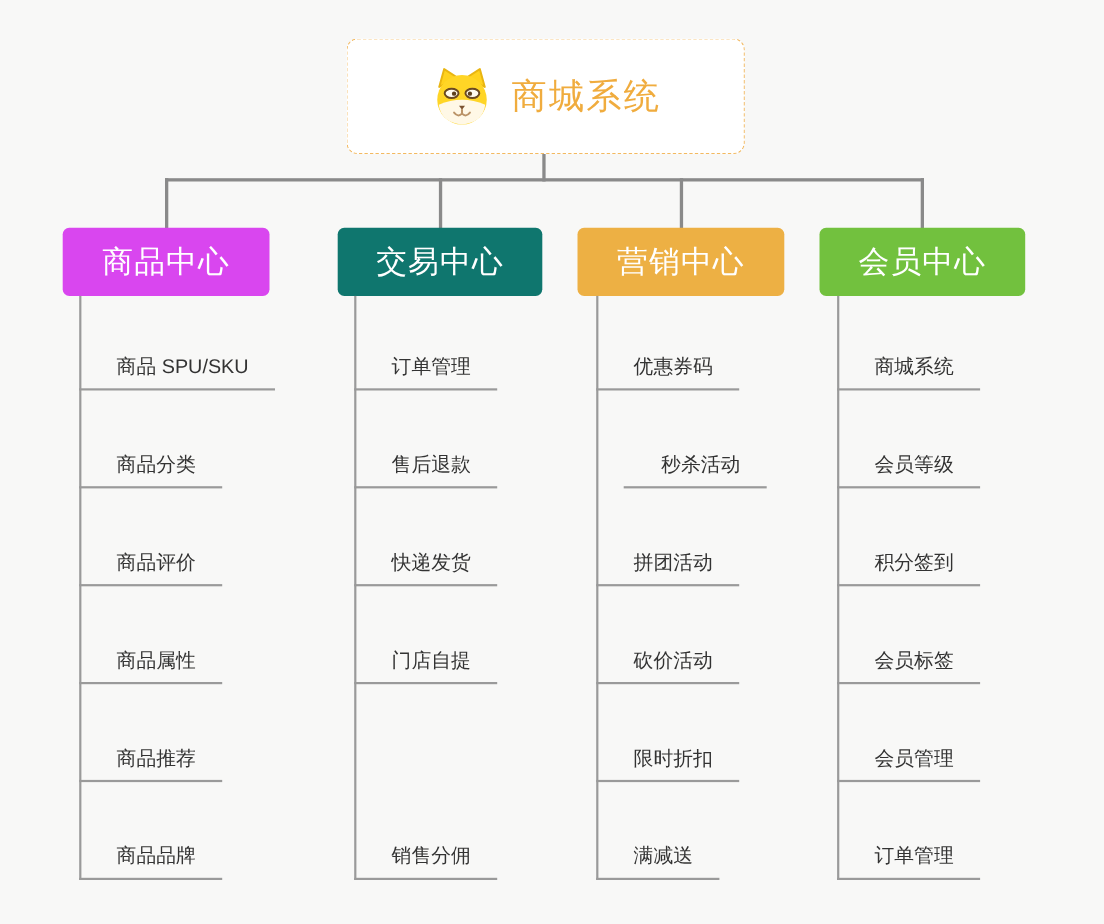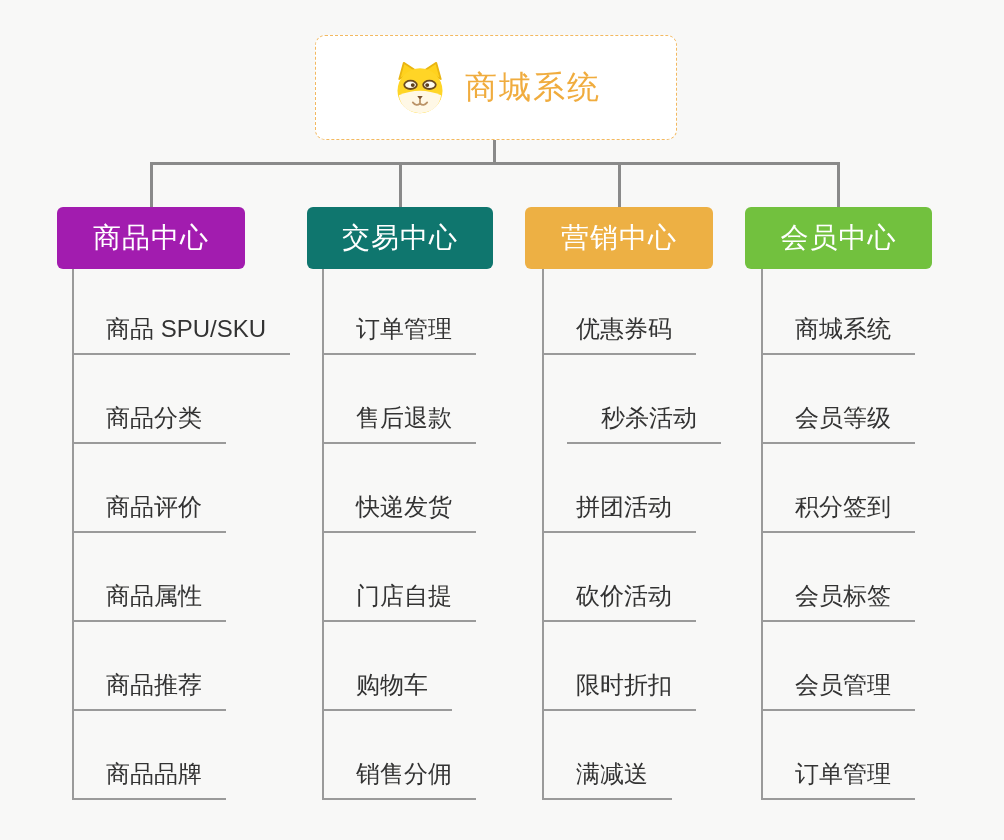--- a/index.html
+++ b/index.html
@@ -52,21 +52,21 @@
     background:#9a9a9a;
   }
   
   .leaf{
     position:absolute;
     box-sizing:border-box;
     height:45px;
     display:flex;align-items:flex-end;
     padding:0 24px 8px 34px;
     border-bottom:2px solid #9a9a9a;
-    font-size:24px;
+    font-size:18px;
     color:#333333;
     white-space:nowrap;
   }
 </style>
 </head>
 <body>
 
 <div class="canvas">
 
   <div class="root-node">
@@ -85,42 +85,41 @@
     <span class="root-title">商城系统</span>
   </div>
 
   <div class="conn stub-root"></div>
   <div class="conn bus"></div>
   <div class="conn drop" style="left:150px"></div>
   <div class="conn drop" style="left:399px"></div>
   <div class="conn drop" style="left:618px"></div>
   <div class="conn drop" style="left:837px"></div>
 
-  <div class="branch" style="left: 57px; background-color: #a21caf;">商品中心</div>
+  <div class="branch" style="left: 57px; background-color: #d946ef;">商品中心</div>
   <div class="branch" style="left: 307px; width: 186px; background-color: #0f766e;">交易中心</div>
   <div class="branch" style="left: 525px; background-color: rgb(237, 176, 68);">营销中心</div>
   <div class="branch" style="left: 745px; width: 187px; background-color: rgb(114, 193, 62);">会员中心</div>
 
   <div class="vline" style="left:72px"></div>
   <div class="vline" style="left:322px"></div>
   <div class="vline" style="left:542px"></div>
   <div class="vline" style="left:761px"></div>
 
   <div class="leaf" style="left:72px;top:310px">商品 SPU/SKU</div>
   <div class="leaf" style="left:72px;top:399px">商品分类</div>
   <div class="leaf" style="left:72px;top:488px">商品评价</div>
   <div class="leaf" style="left:72px;top:577px">商品属性</div>
   <div class="leaf" style="left:72px;top:666px">商品推荐</div>
   <div class="leaf" style="left:72px;top:755px">商品品牌</div>
 
   <div class="leaf" style="left:322px;top:310px">订单管理</div>
   <div class="leaf" style="left:322px;top:399px">售后退款</div>
   <div class="leaf" style="left:322px;top:488px">快递发货</div>
   <div class="leaf" style="left:322px;top:577px">门店自提</div>
-  <div class="leaf" style="left:322px;top:666px">购物车</div>
   <div class="leaf" style="left:322px;top:755px">销售分佣</div>
 
   <div class="leaf" style="left:542px;top:310px">优惠券码</div>
   <div class="leaf" style="left:567px;top:399px">秒杀活动</div>
   <div class="leaf" style="left:542px;top:488px">拼团活动</div>
   <div class="leaf" style="left:542px;top:577px">砍价活动</div>
   <div class="leaf" style="left:542px;top:666px">限时折扣</div>
   <div class="leaf" style="left:542px;top:755px">满减送</div>
 
   <div class="leaf" style="left:761px;top:310px">商城系统</div>

